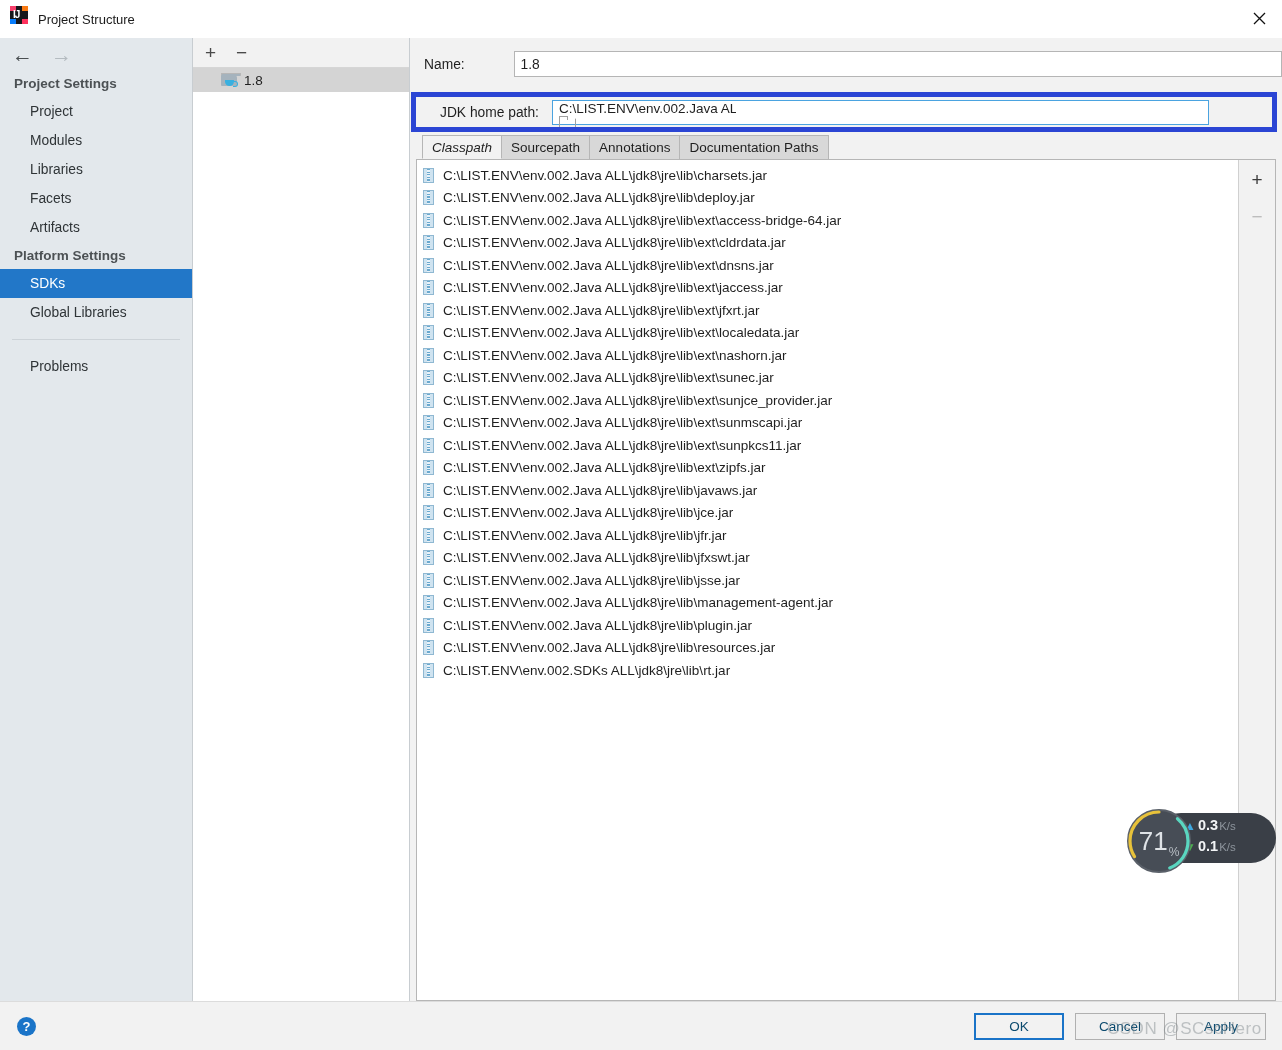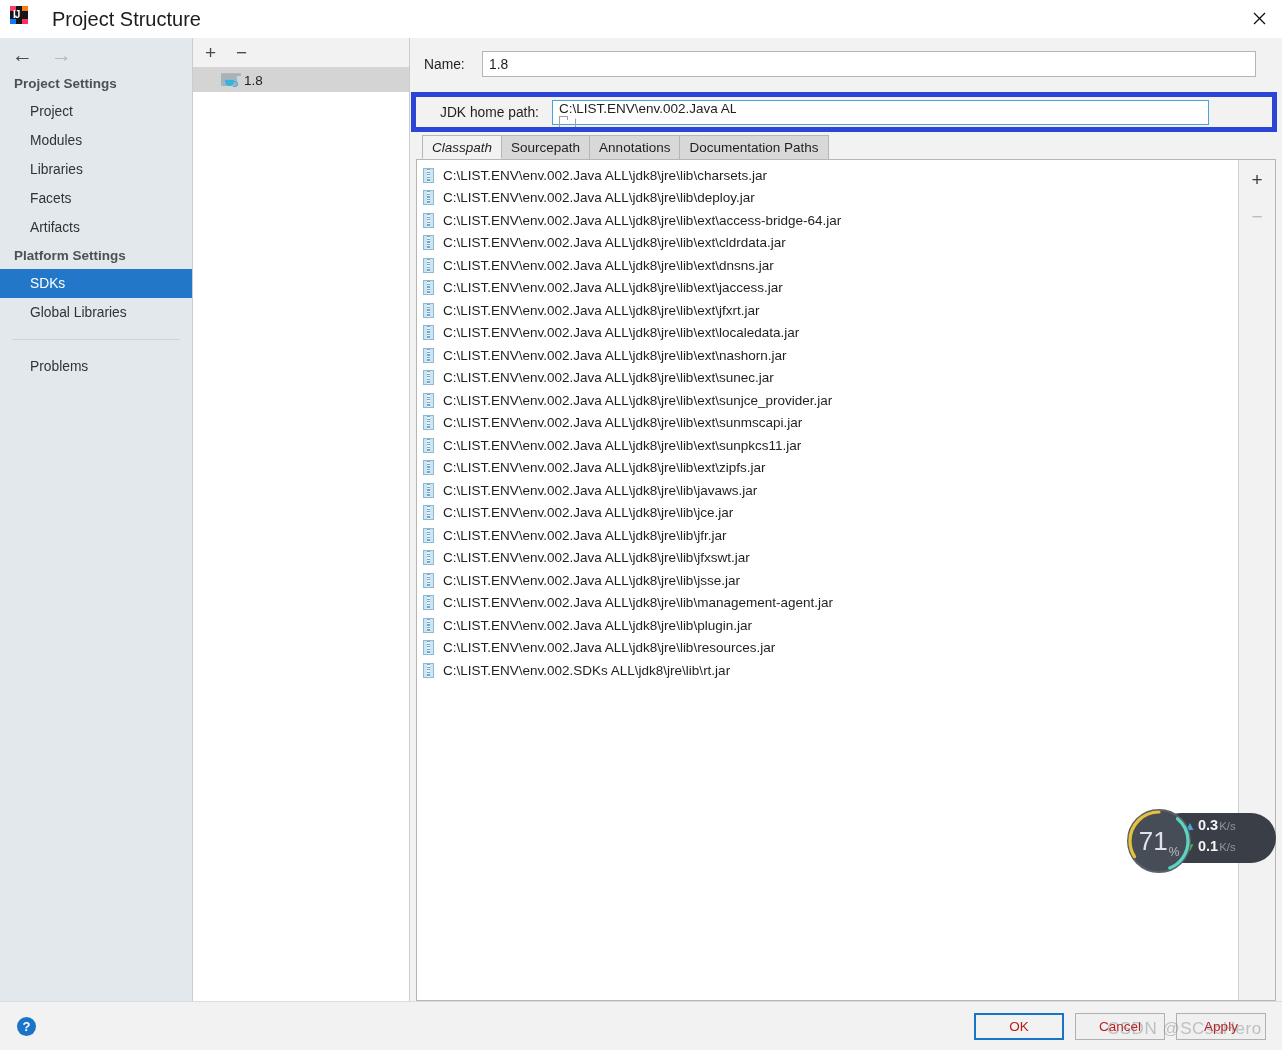--- a/index.html
+++ b/index.html
@@ -22,21 +22,21 @@
     background:#ffffff;border-bottom:1px solid #dcdcdc;
     display:flex;align-items:center;
   }
   .app-icon{width:18px;height:26px;margin-left:10px;position:relative;flex:0 0 auto;}
   .app-icon .sq{position:absolute;left:0;top:0;width:18px;height:18px;background:#17171a;border-radius:2px;}
   .app-icon .ij{position:absolute;left:3px;top:2.5px;color:#fff;font-size:10px;font-weight:bold;font-family:"Liberation Sans",sans-serif;letter-spacing:-1px;z-index:3;}
   .app-icon .c1{position:absolute;left:0px;top:0px;width:6px;height:5px;background:#f6406b;z-index:2;}
   .app-icon .c2{position:absolute;left:12px;top:0px;width:6px;height:5px;background:#f97a12;z-index:2;}
   .app-icon .c3{position:absolute;left:0px;top:13px;width:6px;height:5px;background:#087cfa;z-index:2;}
   .app-icon .c4{position:absolute;left:12px;top:13px;width:6px;height:5px;background:#fe315d;z-index:2;}
-  #title-text{margin-left:24px;font-size:20px;color:#1b1b1b;}
+  #title-text{margin-left:10px;font-size:13px;color:#1b1b1b;}
   #close-btn{
     position:absolute;right:0;top:0;width:46px;height:37px;
     display:flex;align-items:center;justify-content:center;cursor:default;
   }
   #close-btn svg{display:block;}
 
   
   #sidebar{
     position:absolute;left:0;top:38px;width:192px;height:963px;
     background:#e3e8ec;border-right:1px solid #c8cdd1;
@@ -73,21 +73,21 @@
   .jdk-icon .fold{position:absolute;left:0;top:2px;width:16px;height:11px;background:#a5b3bd;border-radius:1px 3px 1px 1px;}
   .jdk-icon .tab{position:absolute;left:0;top:0px;width:7px;height:3px;background:#a5b3bd;border-radius:1px;}
   .jdk-icon .cup{position:absolute;left:4px;top:7px;width:9px;height:6px;background:#38b0e0;border-radius:0 0 5px 5px;}
   .jdk-icon .hnd{position:absolute;left:12px;top:8px;width:4px;height:4px;border:1.5px solid #38b0e0;border-left:none;border-radius:0 4px 4px 0;}
 
   
   #detail{position:absolute;left:410px;top:38px;width:872px;height:963px;background:#f2f2f2;}
 
   #name-row{
     position:absolute;left:0;top:0;width:872px;height:52px;
-    display:flex;align-items:center;background:#f2f2f2;
+    display:flex;align-items:center;background:#f2f2f2;gap:32px;
   }
   .field-label{font-size:13.8px;color:#1f1f1f;}
   #name-label{margin-left:14px;width:54px;}
   #name-input{
     margin-left:4px;width:774px;height:26px;
     background:#ffffff;border:1px solid #b5b5b5;
     font-family:"Liberation Sans",sans-serif;font-size:13.8px;color:#1f1f1f;
     padding:0 6px;box-sizing:border-box;outline:none;
   }
 
@@ -155,21 +155,21 @@
     background:#f2f2f2;border-top:1px solid #dcdcdc;
   }
   #help-btn{
     position:absolute;left:17px;top:15px;width:19px;height:19px;border-radius:50%;
     background:#1a74c8;color:#ffffff;font-size:13px;font-weight:bold;
     display:flex;align-items:center;justify-content:center;cursor:default;
   }
   .dlg-btn{
     position:absolute;top:11px;height:27px;width:90px;
     background:#f0f0f0;border:1px solid #b0b0b0;
-    font-family:"Liberation Sans",sans-serif;font-size:13.5px;color:#b91c1c;
+    font-family:"Liberation Sans",sans-serif;font-size:13.5px;color:#0c4a6e;
     display:flex;align-items:center;justify-content:center;cursor:default;box-sizing:border-box;
   }
   #ok-btn{left:974px;border:2px solid #1a74c8;background:#f2f2f2;}
   #cancel-btn{left:1075px;}
   #apply-btn{left:1176px;}
 
   
   #watermark{
     position:absolute;left:1107px;top:1019px;
     font-size:17px;color:rgba(125,132,138,0.45);

